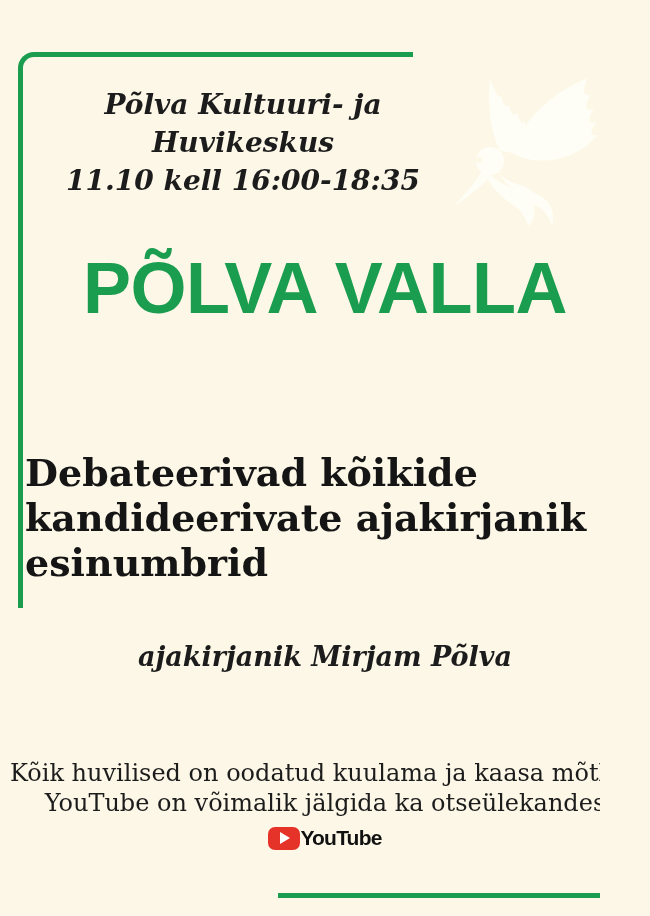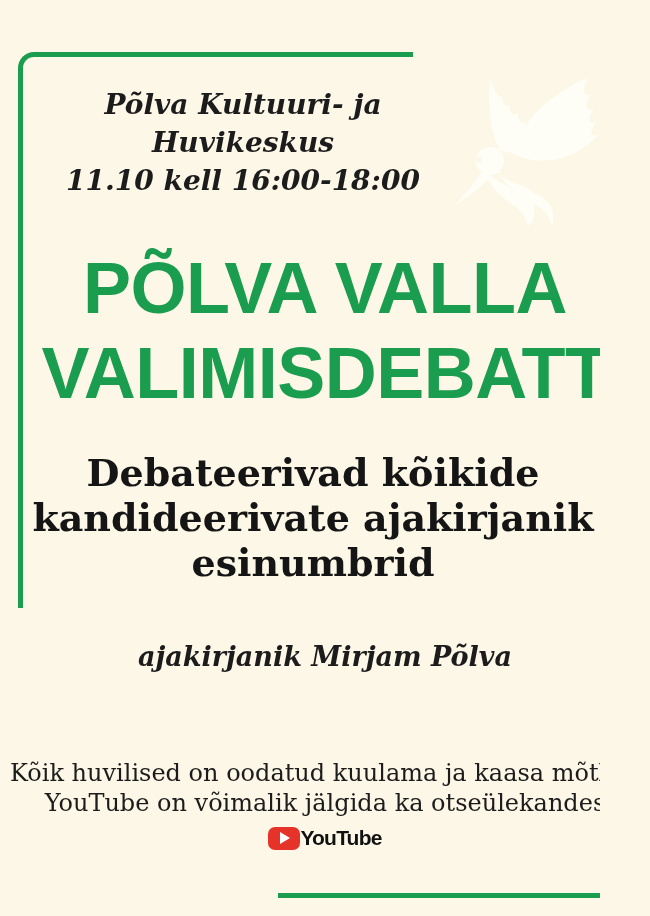--- a/index.html
+++ b/index.html
@@ -37,22 +37,22 @@
   .main-title{
     position:absolute;left:0;top:246px;width:650px;margin:0;
     text-align:center;color:#1b9d4f;
     font-family:"Liberation Sans", sans-serif;
     font-weight:700;font-size:72px;line-height:85px;
     letter-spacing:-0.5px;
   }
   .main-title span{display:block;}
   
   .subtitle{
-    position:absolute;left:13px;top:450px;width:600px;
-    text-align:center;color:#151515;
+    position:absolute;left:25px;top:450px;width:600px;
+    color:#151515;
     font-weight:700;font-size:38px;line-height:45px;
   }
   .subtitle div{white-space:nowrap;}
   
   .moderator{
     position:absolute;left:60px;top:642px;width:530px;
     text-align:center;color:#1c1c1c;
     font-style:italic;font-weight:700;
     font-size:27px;line-height:30px;
   }
@@ -129,26 +129,25 @@
     </g>
 
     <g fill="#fcf7e6">
       <circle cx="29" cy="95" r="3"></circle>
       <path d="M50,104 C62,112 76,117 90,123 C76,123 60,118 50,110 Z"></path>
     </g>
   </svg>
 
   <div class="event-header">
     <div>Põlva Kultuuri- ja Huvikeskus</div>
-    <div>11.10 kell 16:00-18:00</div>
+    <div>11.10 kell 16:00-18:35</div>
   </div>
 
   <h1 class="main-title">
     <span>PÕLVA VALLA</span>
-    <span>VALIMISDEBATT</span>
   </h1>
 
   <div class="subtitle">
     <div>Debateerivad kõikide</div>
     <div>kandideerivate ajakirjanik</div>
     <div>esinumbrid</div>
   </div>
 
   <div class="moderator">
     <div>ajakirjanik Mirjam Põlva</div>

